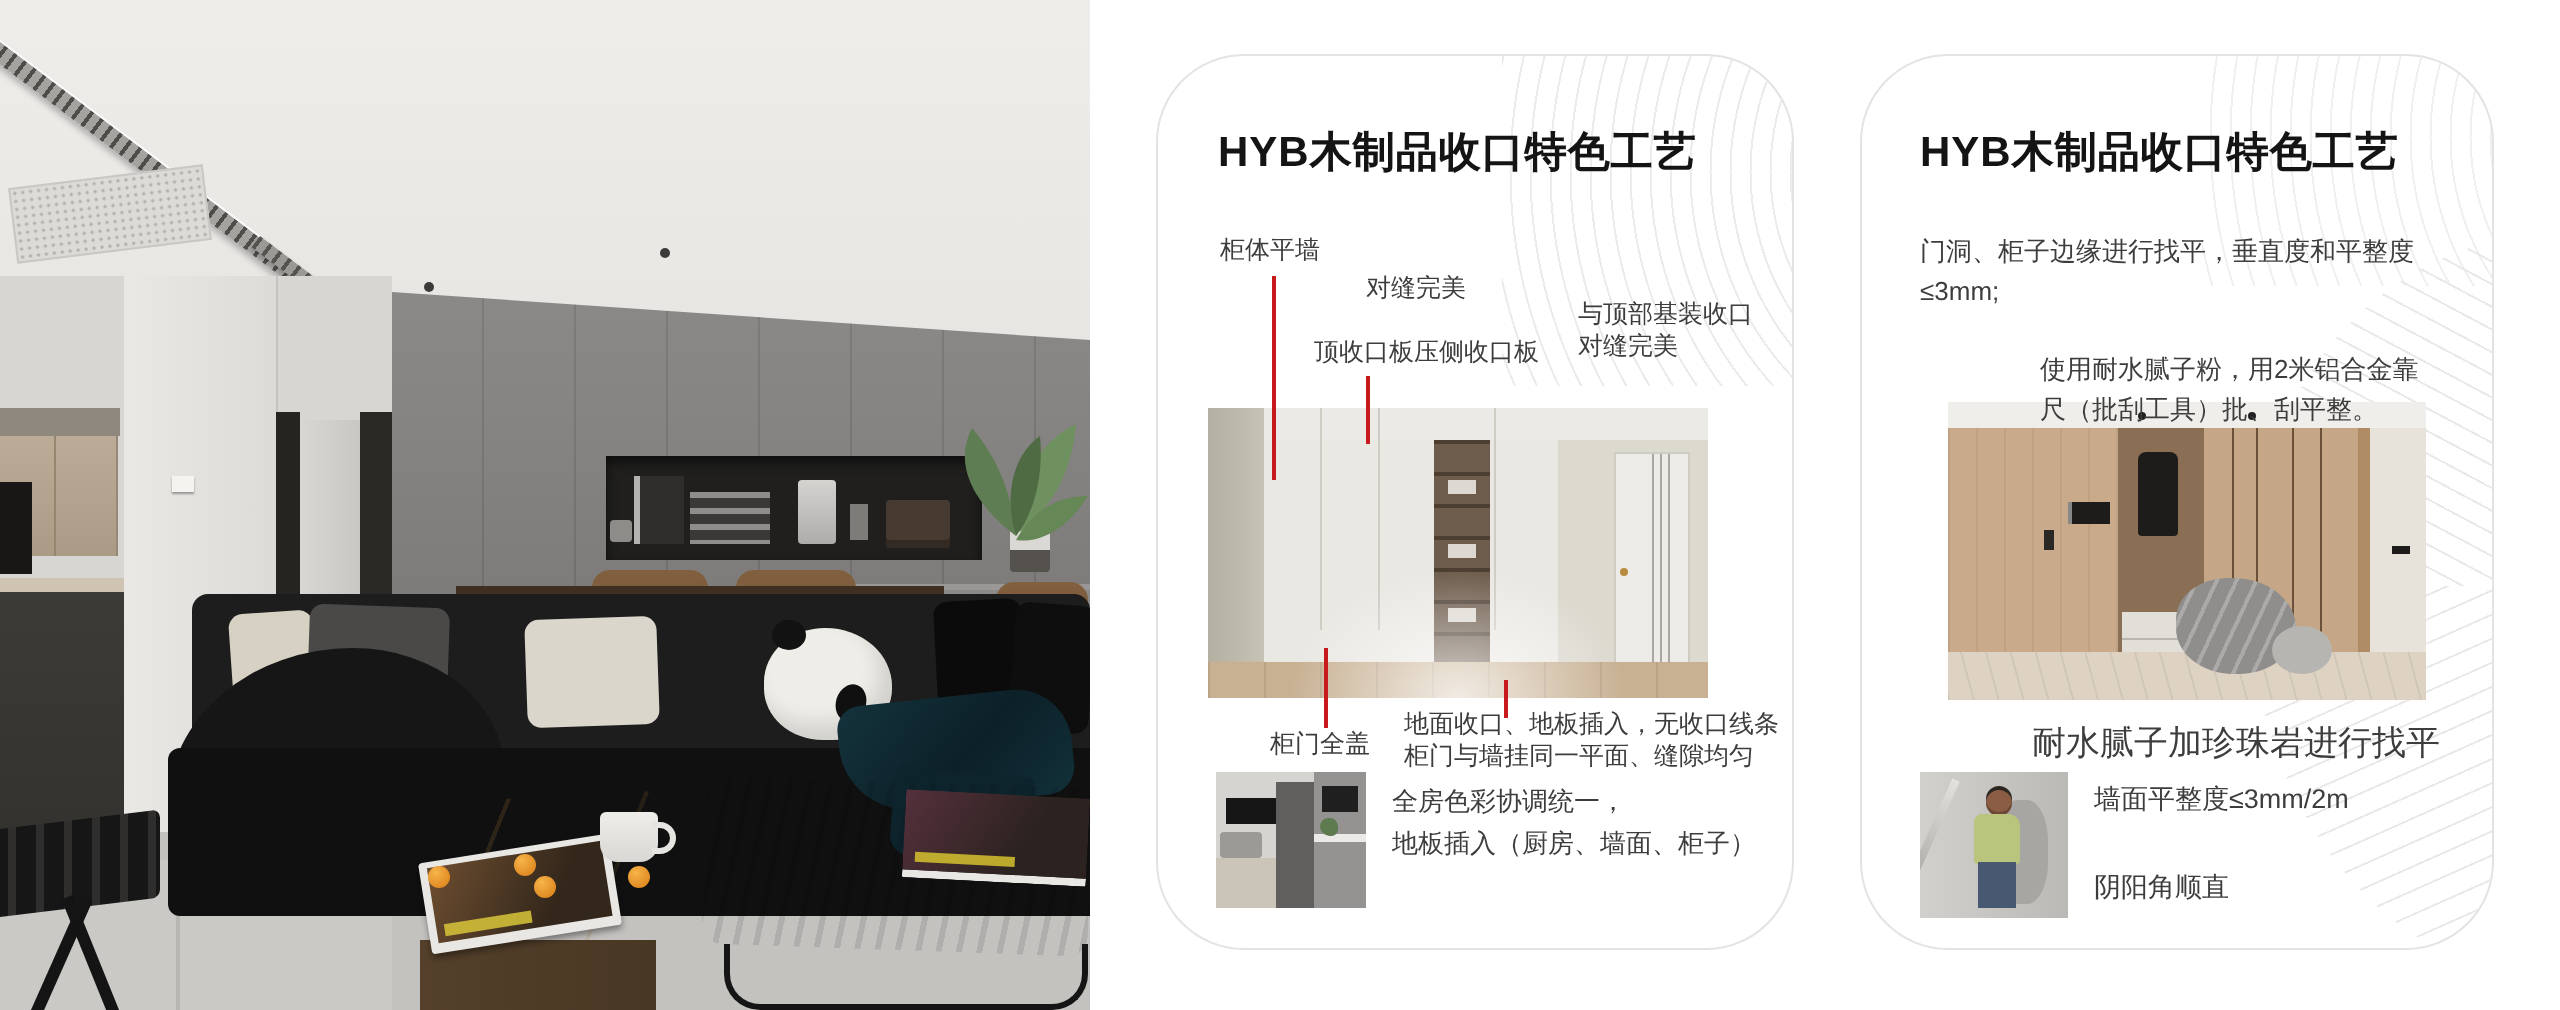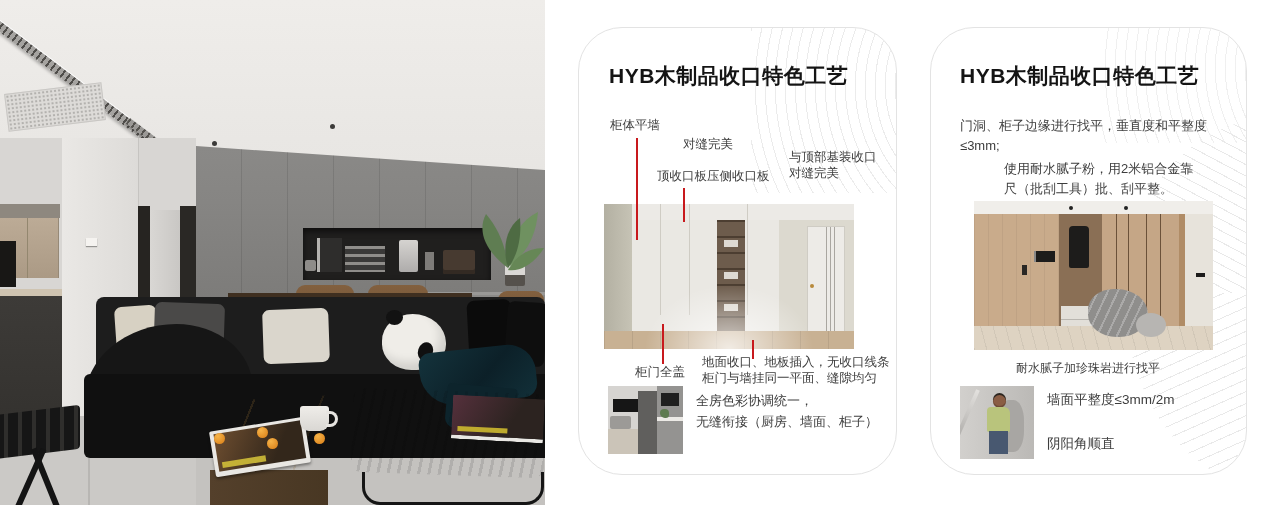--- a/index.html
+++ b/index.html
@@ -92,21 +92,21 @@
   .redline{position:absolute;width:2px;background:var(--accent-red,#c8191d);z-index:4;}
   .corner-arcs{position:absolute;right:0;top:0;width:145px;height:165px;z-index:1;opacity:.9;
     background:repeating-radial-gradient(circle at 175% 35%,transparent 0 9px,var(--pattern-line,#e9e9e9) 9px 10px);}
   .corner-arcs.small{height:115px;opacity:.7;}
   .leaf{position:absolute;z-index:1;}
   .leaf1{right:-28px;top:90px;width:150px;height:175px;border-radius:100% 0 0 0;
     background:repeating-linear-gradient(28deg,var(--pattern-line,#e9e9e9) 0 1px,transparent 1px 10px);}
   .leaf2{right:-28px;top:265px;width:150px;height:195px;border-radius:0 0 0 100%;
     background:repeating-linear-gradient(-24deg,var(--pattern-line,#e9e9e9) 0 1px,transparent 1px 11px);}
   .para{position:absolute;font-size:13px;color:var(--text-color,#3d3d3d);line-height:19.5px;z-index:3;}
-  .caption{position:absolute;font-size:12px;color:var(--text-color,#3d3d3d);white-space:nowrap;z-index:3;}
+  .caption{position:absolute;font-size:17px;color:var(--text-color,#3d3d3d);white-space:nowrap;z-index:3;}
   .spec{position:absolute;font-size:13.5px;color:var(--text-color,#3d3d3d);white-space:nowrap;z-index:3;line-height:22.5px;}
 
   
   .cimg{position:absolute;overflow:hidden;z-index:2;}
   .cimg1{left:25px;top:176px;width:250px;height:145px;background:#d8d5ca;}
   .c1-ceiling{left:0;top:0;width:250px;height:16px;background:#eceae6;box-shadow:0 1px 0 #cfccc2;}
   .c1-sidewall{left:0;top:0;width:28px;height:145px;background:linear-gradient(90deg,#b3b0a2,#c6c3b5);}
   .c1-cab{left:28px;top:16px;width:147px;height:111px;background:#eae8e3;}
   .c1-seam{position:absolute;top:0;width:1px;height:111px;background:#cfccc4;}
   .c1-shelf{left:113px;top:16px;width:28px;height:111px;background:#6d5c4c;
@@ -288,31 +288,31 @@
       <div class="abs t1-tv"></div>
       <div class="abs t1-sofa"></div>
       <div class="abs t1-floor"></div>
       <div class="abs t1-col"></div>
       <div class="abs t1-kit"></div>
       <div class="abs t1-app"></div>
       <div class="abs t1-counter"></div>
       <div class="abs t1-plant"></div>
     </div>
     <span class="ann" style="left:117px;top:365px;font-size:13px;">全房色彩协调统一，</span>
-    <span class="ann" style="left:117px;top:386px;font-size:13px;">无缝衔接（厨房、墙面、柜子）</span>
+    <span class="ann" style="left:117px;top:386px;font-size:13px;">地板插入（厨房、墙面、柜子）</span>
   </div>
 
   <div class="card card2">
     <div class="corner-arcs small"></div>
     <div class="leaf leaf1"></div>
     <div class="leaf leaf2"></div>
     <h2 class="card-title" style="left:29px;top:34px;">HYB木制品收口特色工艺</h2>
 
     <p class="para" style="left:29px;top:88px;width:278px;margin:0;">门洞、柜子边缘进行找平，垂直度和平整度≤3mm;</p>
-    <p class="para" style="left:73px;top:131px;width:192px;margin:0;">使用耐水腻子粉，用2米铝合金靠尺（批刮工具）批、刮平整。</p>
+    <p class="para" style="left:73px;top:131px;width:192px;margin:16px;">使用耐水腻子粉，用2米铝合金靠尺（批刮工具）批、刮平整。</p>
 
     <div class="cimg cimg2">
       <div class="abs c2-ceiling"></div>
       <div class="c2-dot" style="left:95px;"></div>
       <div class="c2-dot" style="left:150px;"></div>
       <div class="abs c2-wood"></div>
       <div class="abs c2-panel"></div>
       <div class="abs c2-handle"></div>
       <div class="abs c2-niche">
         <div class="c2-coat"></div>

